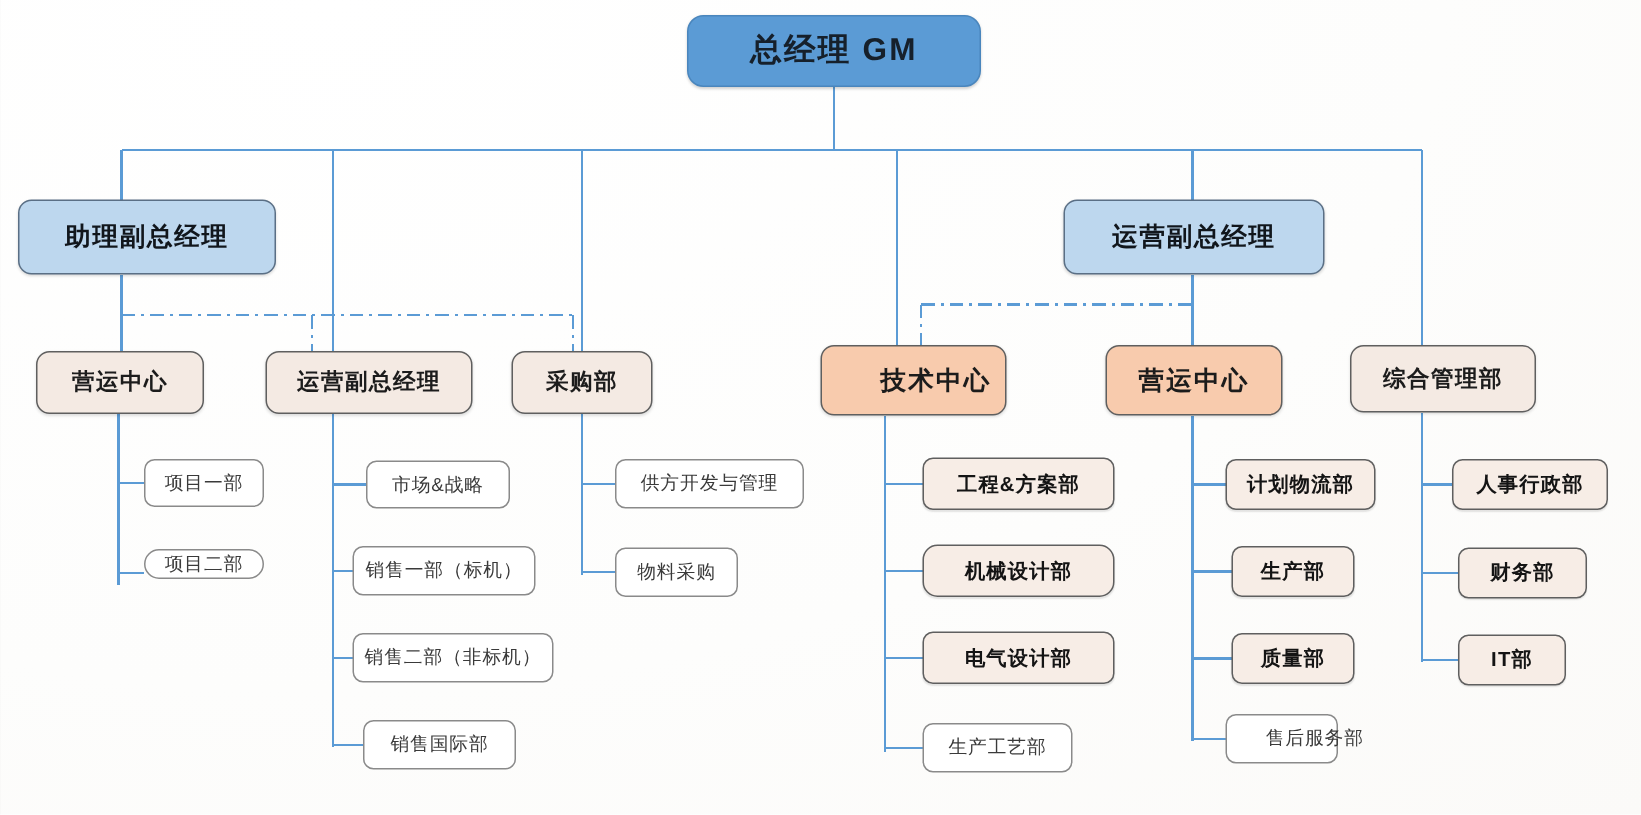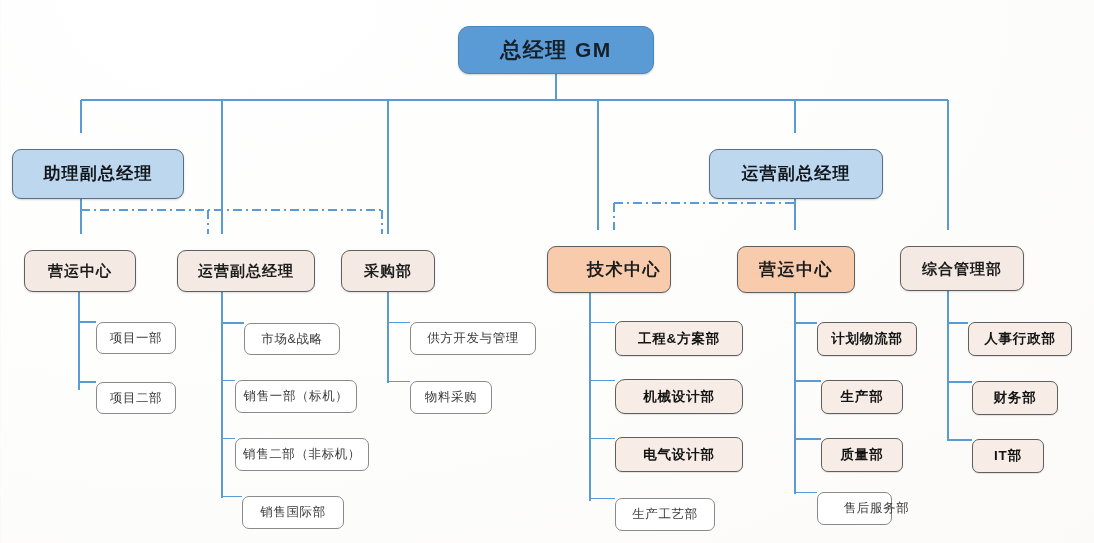--- a/index.html
+++ b/index.html
@@ -27,21 +27,20 @@
     position:absolute;
     box-sizing:border-box;
     display:flex;align-items:center;justify-content:center;
     border-radius:9px;
     border:1.3px solid #6a6a6a;
     background:#ffffff;
     color:#1c1c1c;
     line-height:1.15;
     white-space:nowrap;
     letter-spacing:0.5px;
-    margin-top:16px;
   }
 
   
   .lv-gm{
     background:#5B9BD5;
     border:1.3px solid #4a86bd;
     color:#16202b;
     font-size:21px;
     font-weight:600;
     border-radius:11px;
@@ -147,21 +146,21 @@
       <div class="node lv-gm" style="left: 458px; top: 10px; width: 196px; height: 48px;">总经理 GM</div>
       <div class="node lv-vp" style="left: 12px; top: 133px; width: 172px; height: 50px;">助理副总经理</div>
       <div class="node lv-vp" style="left: 709px; top: 133px; width: 174px; height: 50px;">运营副总经理</div>
       <div class="node lv-dept" style="left: 24px; top: 234px; width: 112px; height: 42px;">营运中心</div>
       <div class="node lv-dept" style="left: 177px; top: 234px; width: 138px; height: 42px;">运营副总经理</div>
       <div class="node lv-dept" style="left: 341px; top: 234px; width: 94px; height: 42px;">采购部</div>
       <div class="node lv-dept center" style="left: 547px; top: 230px; width: 124px; height: 47px; padding-left: 30px;">技术中心</div>
       <div class="node lv-dept center" style="left: 737px; top: 230px; width: 118px; height: 47px;">营运中心</div>
       <div class="node lv-dept" style="left: 900px; top: 230px; width: 124px; height: 45px;">综合管理部</div>
       <div class="node lv-leaf" style="left: 96px; top: 306px; width: 80px; height: 32px;">项目一部</div>
-      <div class="node lv-leaf" style="left: 96px; top: 366px; width: 80px; height: 32px;">项目二部</div>
+      <div class="node lv-leaf" style="left: 96px; top: 366px; width: 80px; height: 20px; border-radius: 14px;">项目二部</div>
       <div class="node lv-leaf" style="left: 244px; top: 307px; width: 96px; height: 32px;">市场&amp;战略</div>
       <div class="node lv-leaf" style="left: 235px; top: 364px; width: 122px; height: 33px;">销售一部（标机）</div>
       <div class="node lv-leaf" style="left: 235px; top: 422px; width: 134px; height: 33px;">销售二部（非标机）</div>
       <div class="node lv-leaf" style="left: 242px; top: 480px; width: 102px; height: 33px;">销售国际部</div>
       <div class="node lv-leaf" style="left: 410px; top: 306px; width: 126px; height: 33px;">供方开发与管理</div>
       <div class="node lv-leaf" style="left: 410px; top: 365px; width: 82px; height: 33px;">物料采购</div>
       <div class="node lv-leaf strong" style="left: 615px; top: 305px; width: 128px; height: 35px;">工程&amp;方案部</div>
       <div class="node lv-leaf strong" style="left: 615px; top: 363px; width: 128px; height: 35px; border-radius: 10px;">机械设计部</div>
       <div class="node lv-leaf strong" style="left: 615px; top: 421px; width: 128px; height: 35px;">电气设计部</div>
       <div class="node lv-leaf" style="left: 615px; top: 482px; width: 100px; height: 33px;">生产工艺部</div>

